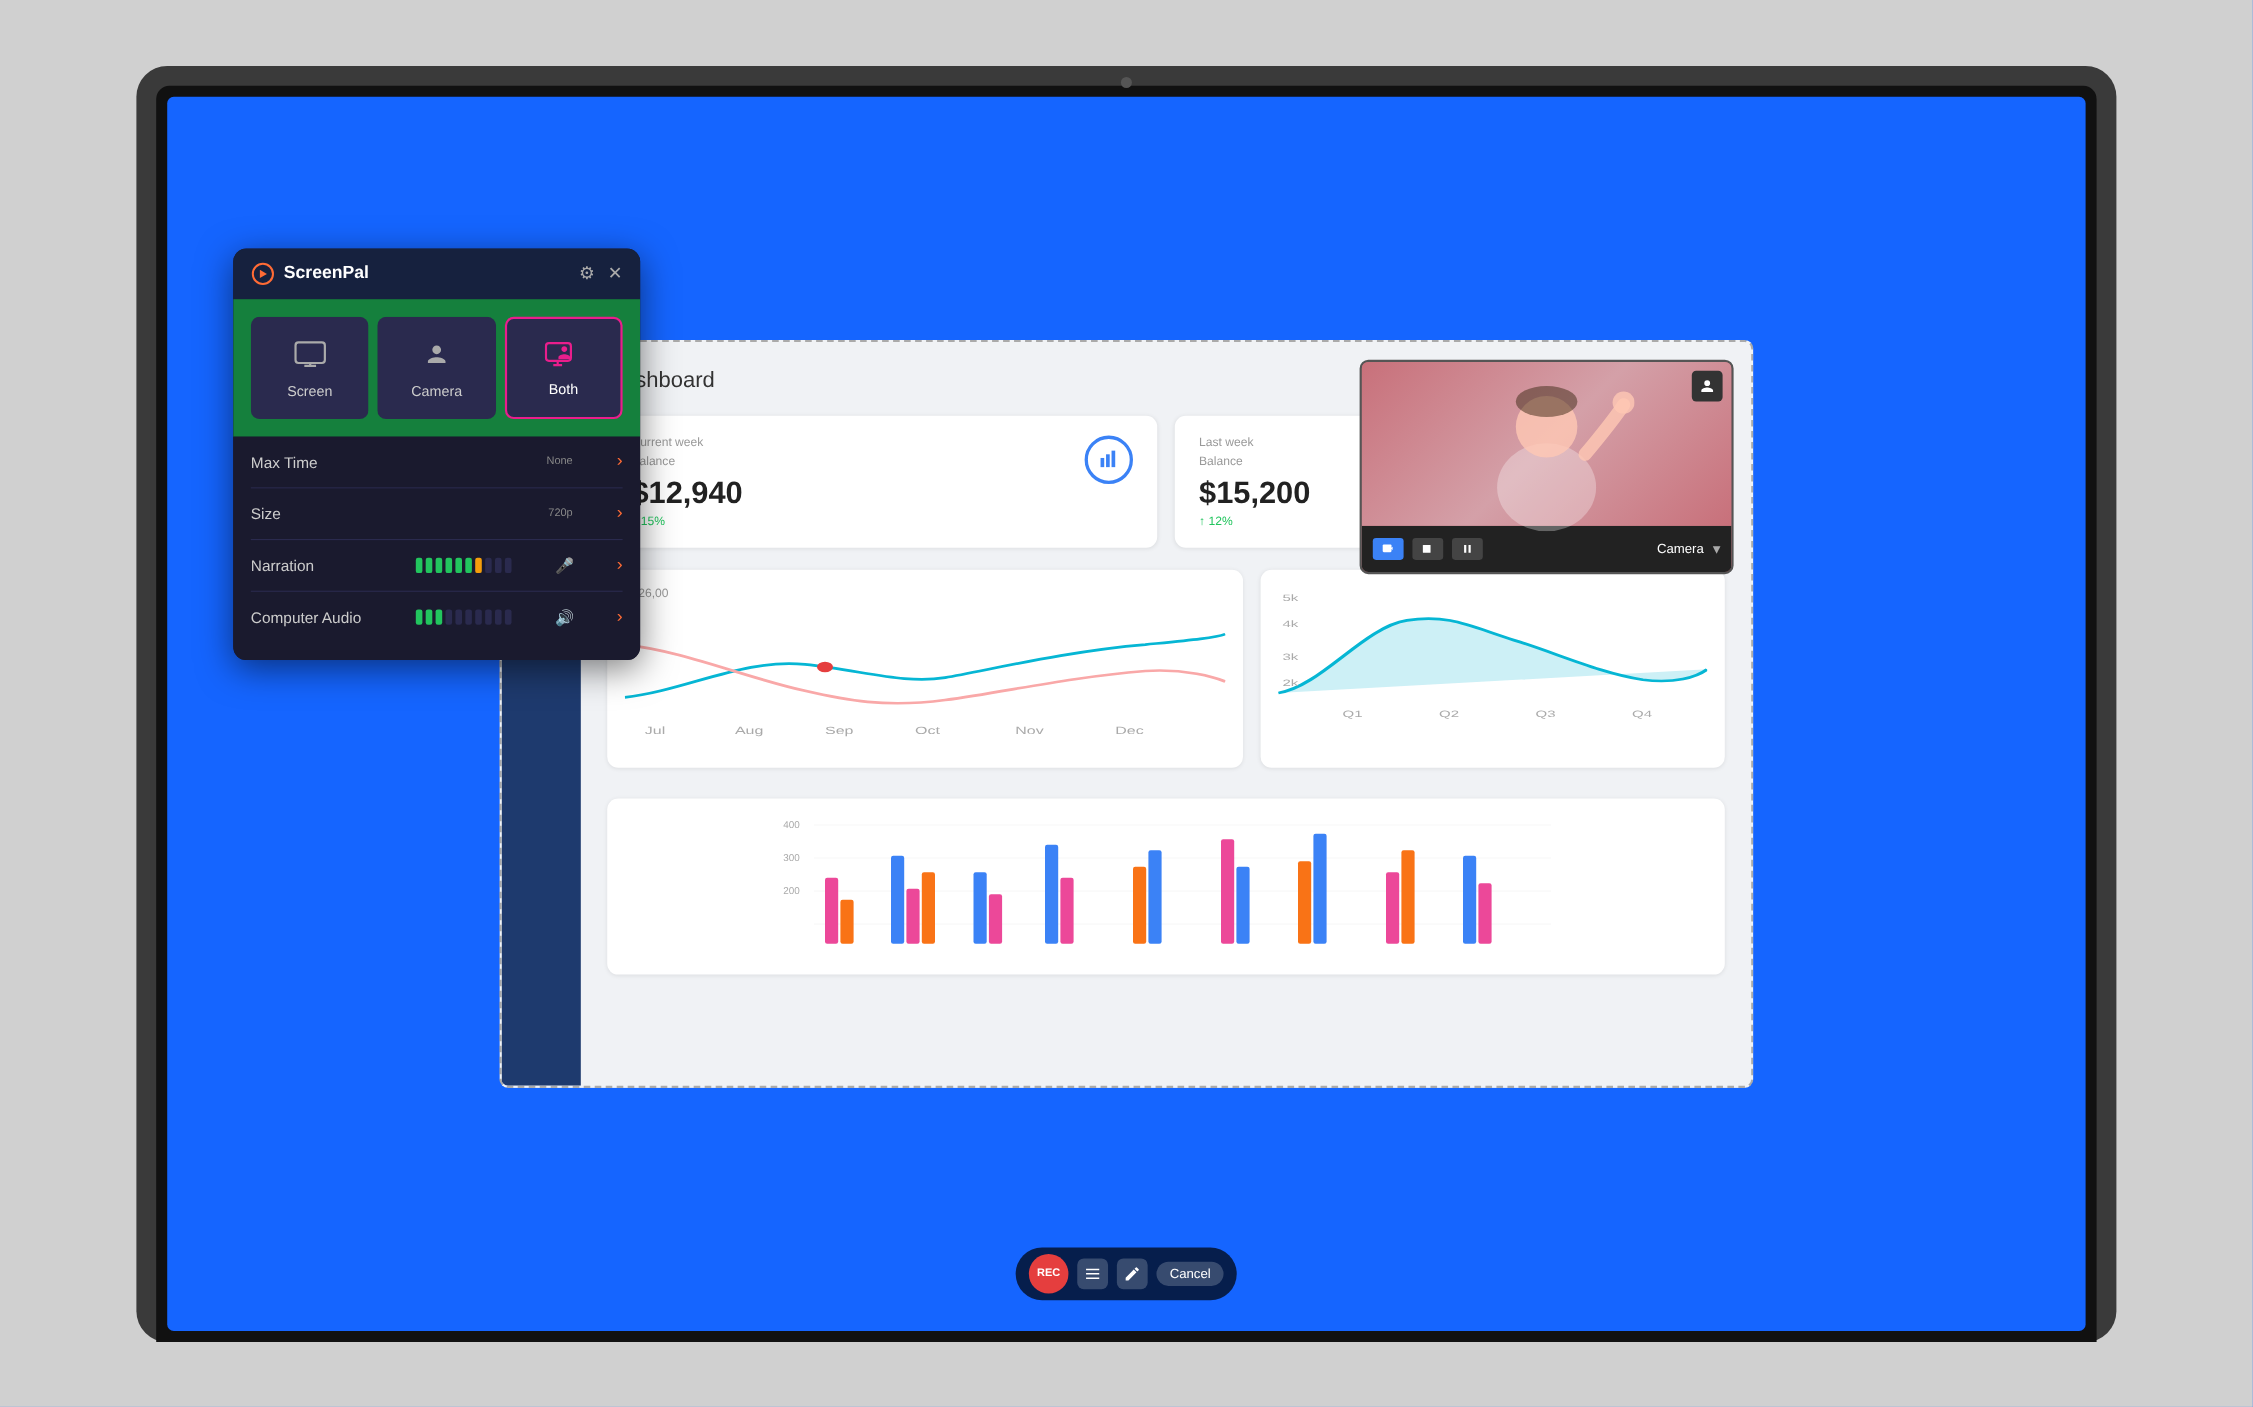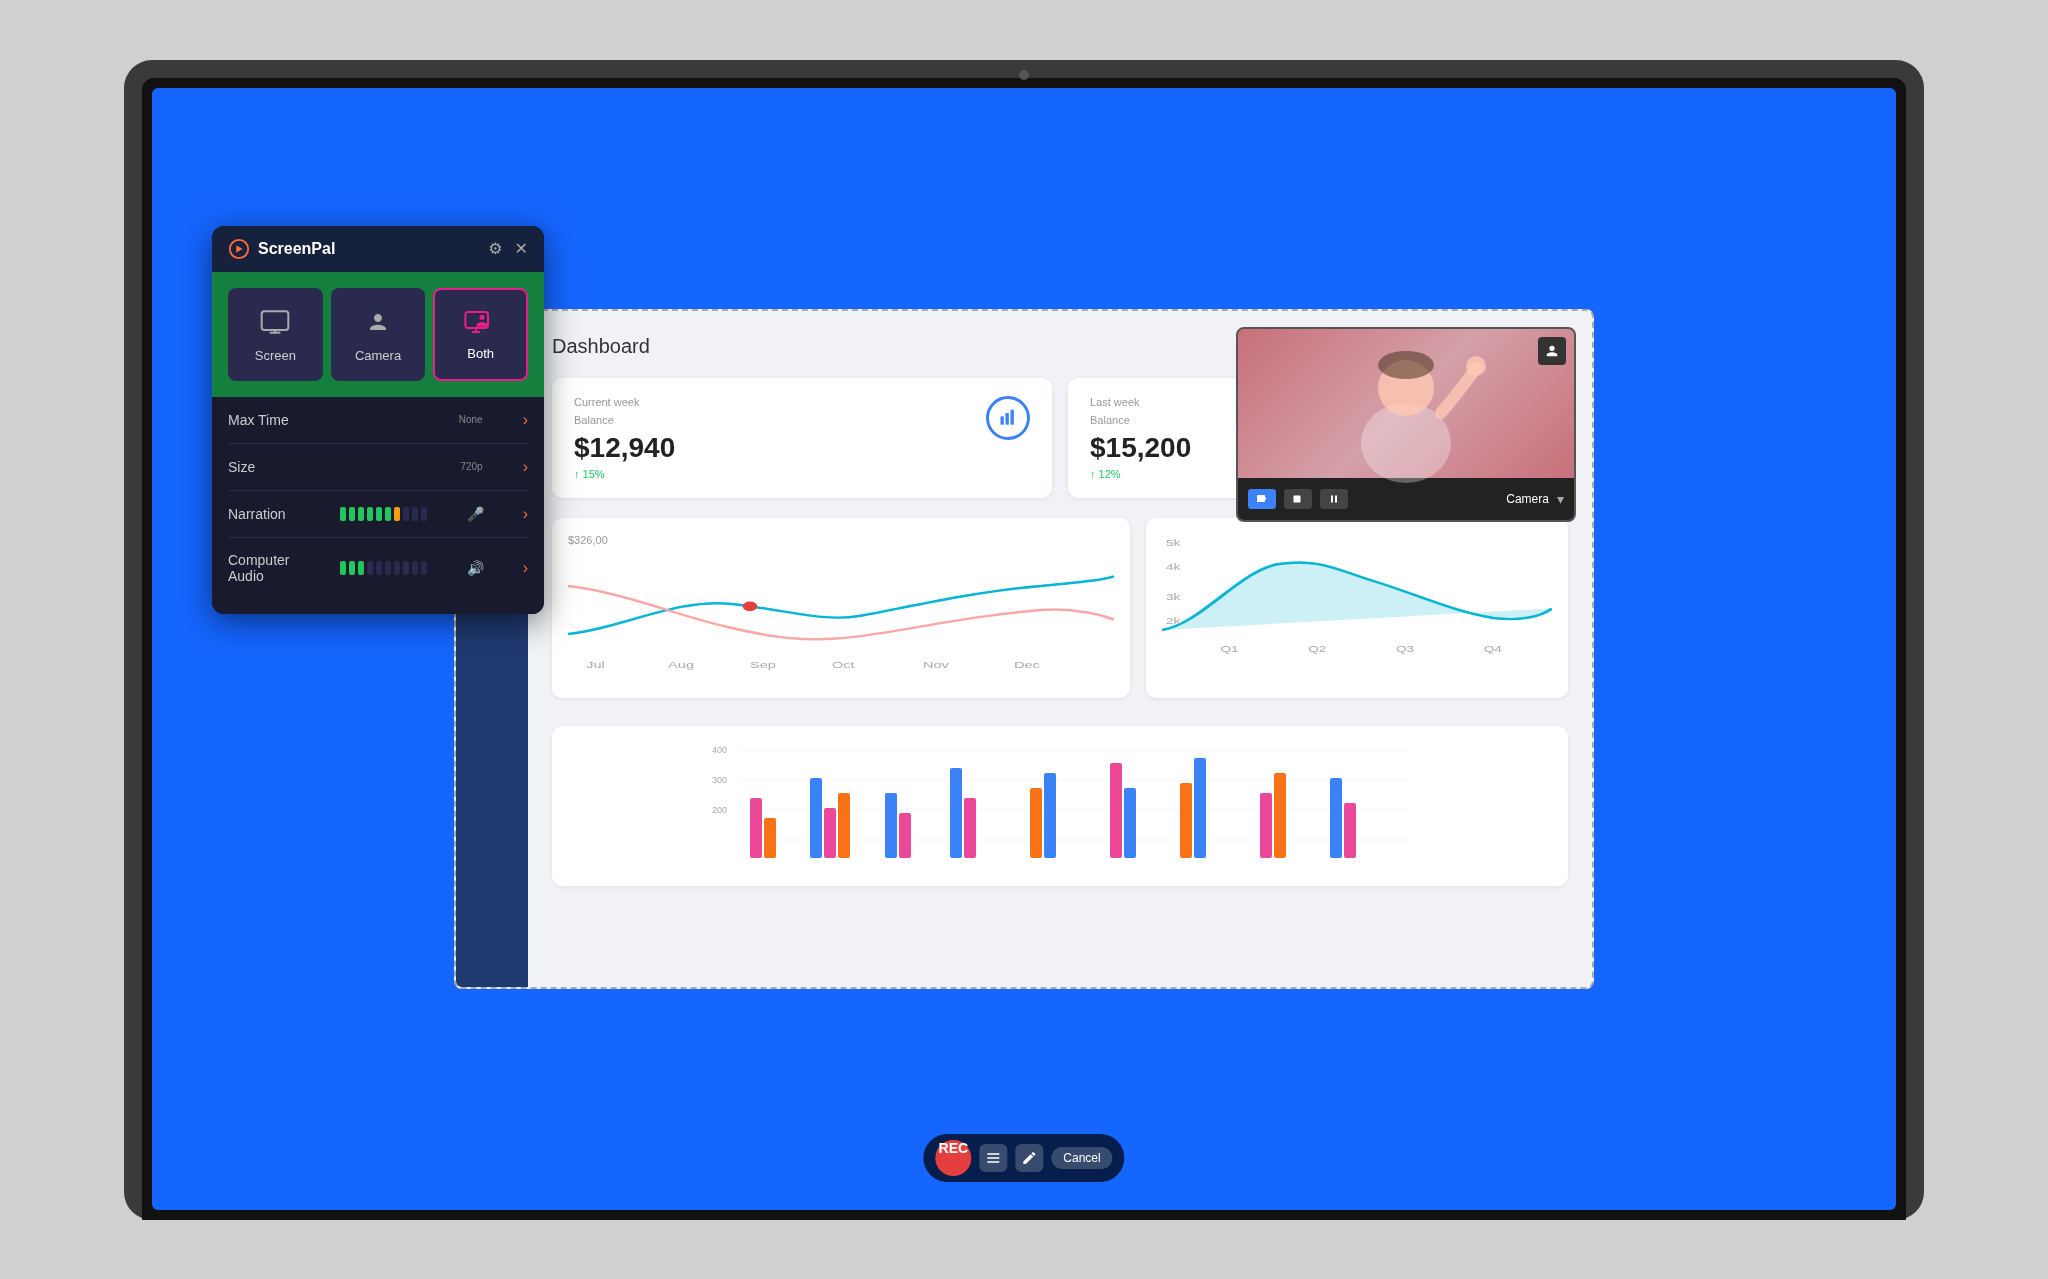--- a/index.html
+++ b/index.html
@@ -247,21 +247,21 @@
       display: flex;
       align-items: center;
       justify-content: center;
     }
 
     
     .recorder-window {
       position: absolute;
       top: 138px;
       left: 60px;
-      width: 332px;
+      width: 370px;
       background: #1a1a2e;
       border-radius: 12px;
       overflow: hidden;
       box-shadow: 0 8px 32px rgba(0,0,0,0.5);
       z-index: 100;
     }
 
     .recorder-header {
       background: #16213e;
       padding: 12px 16px;
@@ -409,23 +409,24 @@
       padding: 6px 12px;
       border-radius: 24px;
     }
 
     .rec-btn {
       width: 36px;
       height: 36px;
       background: #e53e3e;
       border-radius: 50%;
       display: flex;
+      align-items: center;
       justify-content: center;
       color: white;
-      font-size: 14px;
+      font-size: 10px;
       font-weight: 700;
       cursor: pointer;
     }
 
     .toolbar-btn {
       width: 28px;
       height: 28px;
       background: rgba(255,255,255,0.2);
       border-radius: 6px;
       display: flex;

